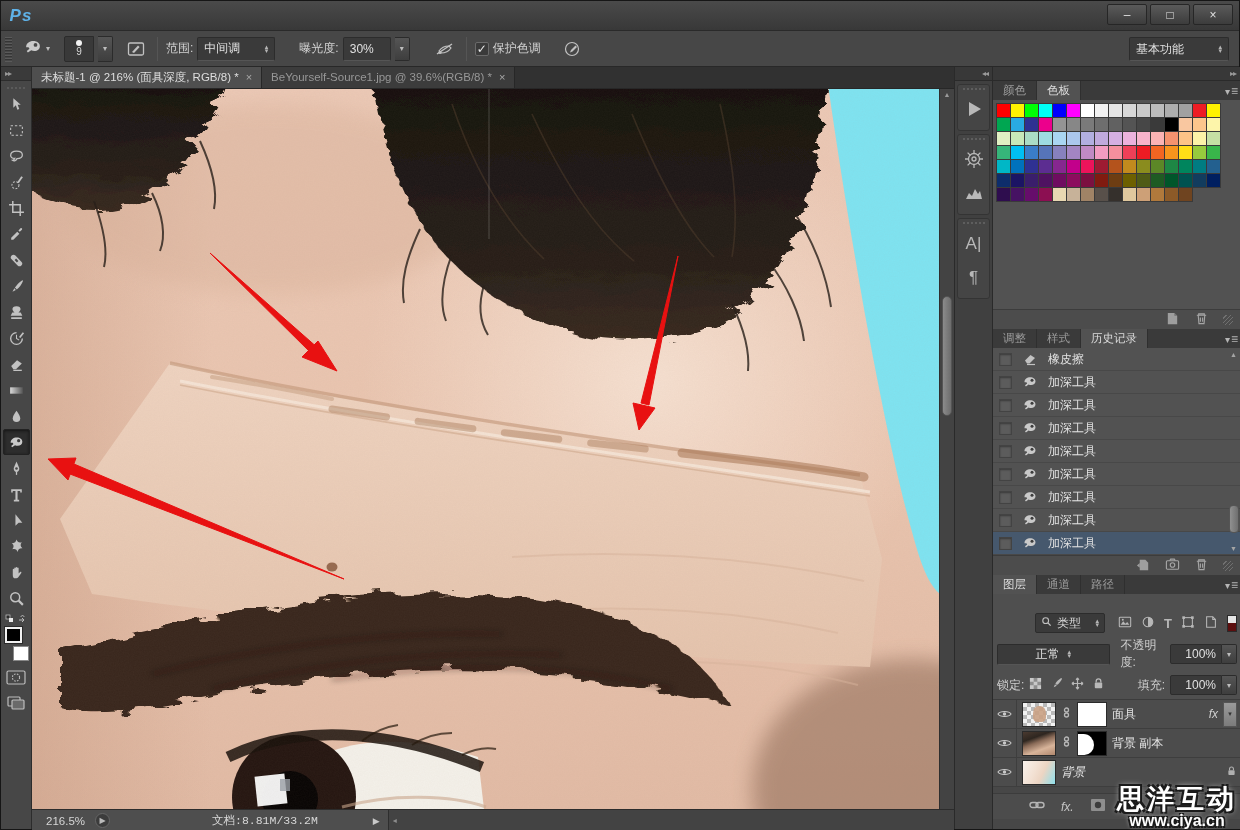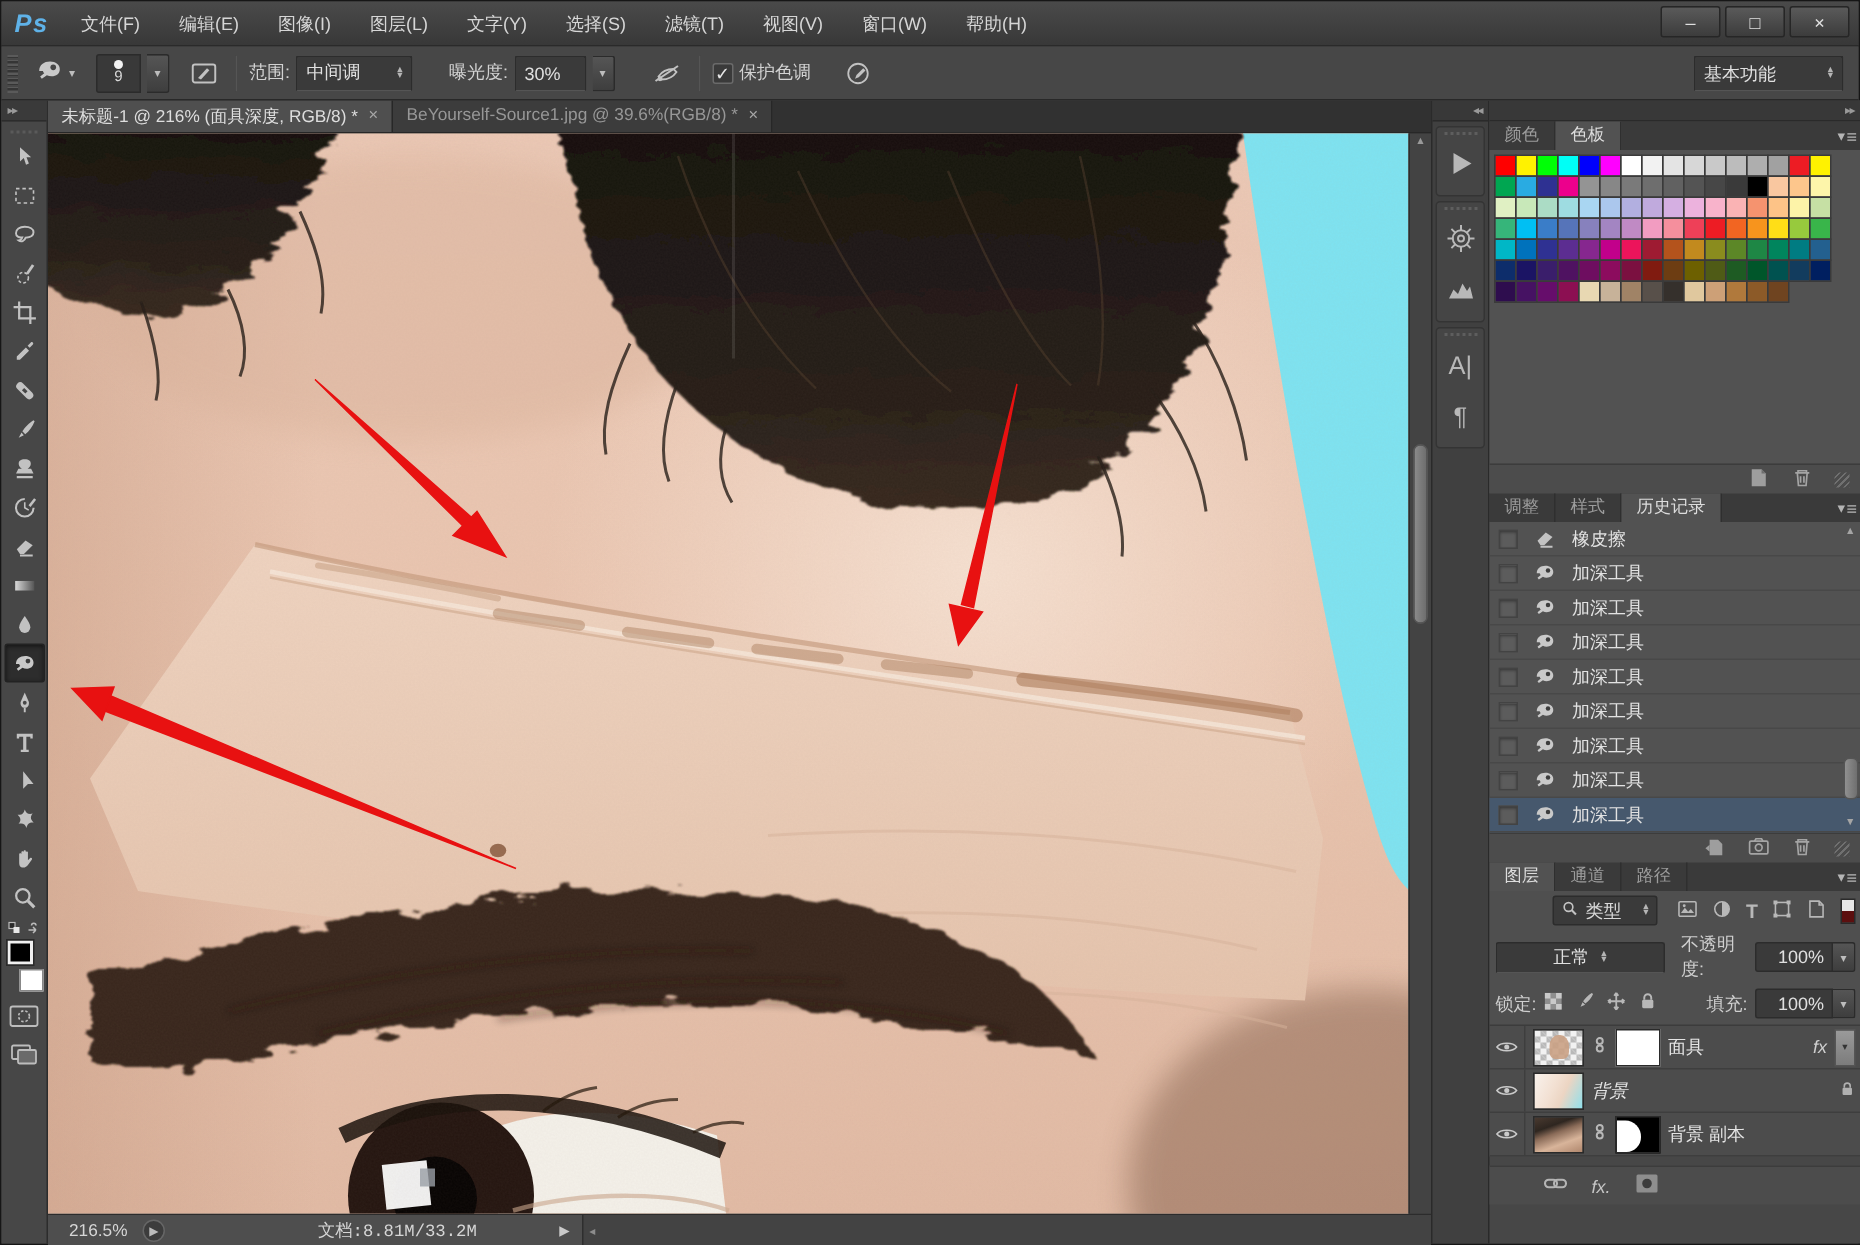--- a/index.html
+++ b/index.html
@@ -182,32 +182,20 @@
   .wm2 { font-size:16px; font-weight:bold; color:#fff;
      text-shadow:-1.5px -1.5px 0 #1b1b1b, 1.5px -1.5px 0 #1b1b1b, -1.5px 1.5px 0 #1b1b1b, 1.5px 1.5px 0 #1b1b1b, 0 0 5px #fff; }
 </style>
 </head>
 <body>
 
 <div class="window">
 
   <div class="titlebar">
     <div class="ps-logo">Ps</div>
-    <div class="menubar">
-        <span class="menu-item">文件(F)</span>
-        <span class="menu-item">编辑(E)</span>
-        <span class="menu-item">图像(I)</span>
-        <span class="menu-item">图层(L)</span>
-        <span class="menu-item">文字(Y)</span>
-        <span class="menu-item">选择(S)</span>
-        <span class="menu-item">滤镜(T)</span>
-        <span class="menu-item">视图(V)</span>
-        <span class="menu-item">窗口(W)</span>
-        <span class="menu-item">帮助(H)</span>
-      </div>
     <div class="win-controls">
       <div class="win-btn">–</div>
       <div class="win-btn">□</div>
       <div class="win-btn">×</div>
     </div>
   </div>
 
   <div class="optionsbar">
     <div class="grip-v"></div>
 
@@ -900,21 +888,21 @@
           <div class="ptab active">图层</div>
           <div class="ptab">通道</div>
           <div class="ptab">路径</div>
           <div class="pmenu">
               <span>▾</span>
               <span class="lines">≡</span>
             </div>
         </div>
 
         <div class="layers-controls">
-          <div class="lc-row" style="margin-top:0;padding-left:38px;">
+          <div class="lc-row" style="margin-top:16px;padding-left:38px;">
             <div class="filter-box">
               <span><svg width="11" height="11" viewBox="0 0 16 16">
                     <circle cx="6.8" cy="6.8" r="4.2" fill="none" stroke="#c2c2c2" stroke-width="1.6"></circle>
                     <path d="M10 10l4 4" stroke="#c2c2c2" stroke-width="2"></path>
                   </svg></span>
               <span>类型</span>
               <span class="spin" style="margin-left:auto;">
                   <span>▴</span>
                   <span>▾</span>
                 </span>
@@ -1013,53 +1001,57 @@
           </div>
 
 
           <div class="layer-row">
             <div class="eye-well">
                 <svg viewBox="0 0 16 10">
                   <path d="M1 5C3.5 1.5 12.5 1.5 15 5 12.5 8.5 3.5 8.5 1 5z" fill="none" stroke="#c9c9c9" stroke-width="1.1"></path>
                   <circle cx="8" cy="5" r="1.8" fill="#c9c9c9"></circle>
                 </svg>
               </div>
-            <div class="lthumb photo-light"></div>
-            <span class="lname italic">背景</span>
-            <span class="row-lock"><svg viewBox="0 0 14 14">
-                  <rect x="3" y="6" width="8" height="6" rx="1" fill="#b0b0b0"></rect>
-                  <path d="M4.5 6V4.5a2.5 2.5 0 0 1 5 0V6" fill="none" stroke="#b0b0b0" stroke-width="1.4"></path>
+            <div class="lthumb photo-thumb"></div>
+            <span class="chain-ic"><svg viewBox="0 0 11 11" fill="none" stroke="#b8b8b8" stroke-width="1.3">
+                  <circle cx="5.5" cy="3" r="2"></circle>
+                  <circle cx="5.5" cy="8" r="2"></circle>
                 </svg></span>
+            <div class="mask-thumb silhouette"></div>
+            <span class="lname">背景 副本</span>
           </div>
 
           <div class="layer-row">
             <div class="eye-well">
                 <svg viewBox="0 0 16 10">
                   <path d="M1 5C3.5 1.5 12.5 1.5 15 5 12.5 8.5 3.5 8.5 1 5z" fill="none" stroke="#c9c9c9" stroke-width="1.1"></path>
                   <circle cx="8" cy="5" r="1.8" fill="#c9c9c9"></circle>
                 </svg>
               </div>
-            <div class="lthumb photo-thumb"></div>
-            <span class="chain-ic"><svg viewBox="0 0 11 11" fill="none" stroke="#b8b8b8" stroke-width="1.3">
-                  <circle cx="5.5" cy="3" r="2"></circle>
-                  <circle cx="5.5" cy="8" r="2"></circle>
+            <div class="lthumb photo-light"></div>
+            <span class="lname italic">背景</span>
+            <span class="row-lock"><svg viewBox="0 0 14 14">
+                  <rect x="3" y="6" width="8" height="6" rx="1" fill="#b0b0b0"></rect>
+                  <path d="M4.5 6V4.5a2.5 2.5 0 0 1 5 0V6" fill="none" stroke="#b0b0b0" stroke-width="1.4"></path>
                 </svg></span>
-            <div class="mask-thumb silhouette"></div>
-            <span class="lname">背景 副本</span>
           </div>
         </div>
 
         <div class="layers-footer">
           <span><svg viewBox="0 0 16 12" fill="none" stroke="#b5b5b5" stroke-width="1.4">
                 <rect x="1" y="3.5" width="8" height="5" rx="2.5"></rect>
                 <rect x="7" y="3.5" width="8" height="5" rx="2.5"></rect>
               </svg></span>
           <span class="fx-foot">fx.</span>
           <span><svg viewBox="0 0 16 14">
                 <rect x="1" y="1" width="14" height="12" rx="1" fill="#8e8e8e"></rect>
                 <circle cx="8" cy="7" r="3.2" fill="#3c3c3c"></circle>
               </svg></span>
         </div>
       </div>
     </div>
   </div>
 
+  <div class="watermark">
+    <div class="wm1">思洋互动</div>
+    <div class="wm2">www.ciya.cn</div>
+  </div>
 </div>
 
 </body></html>

